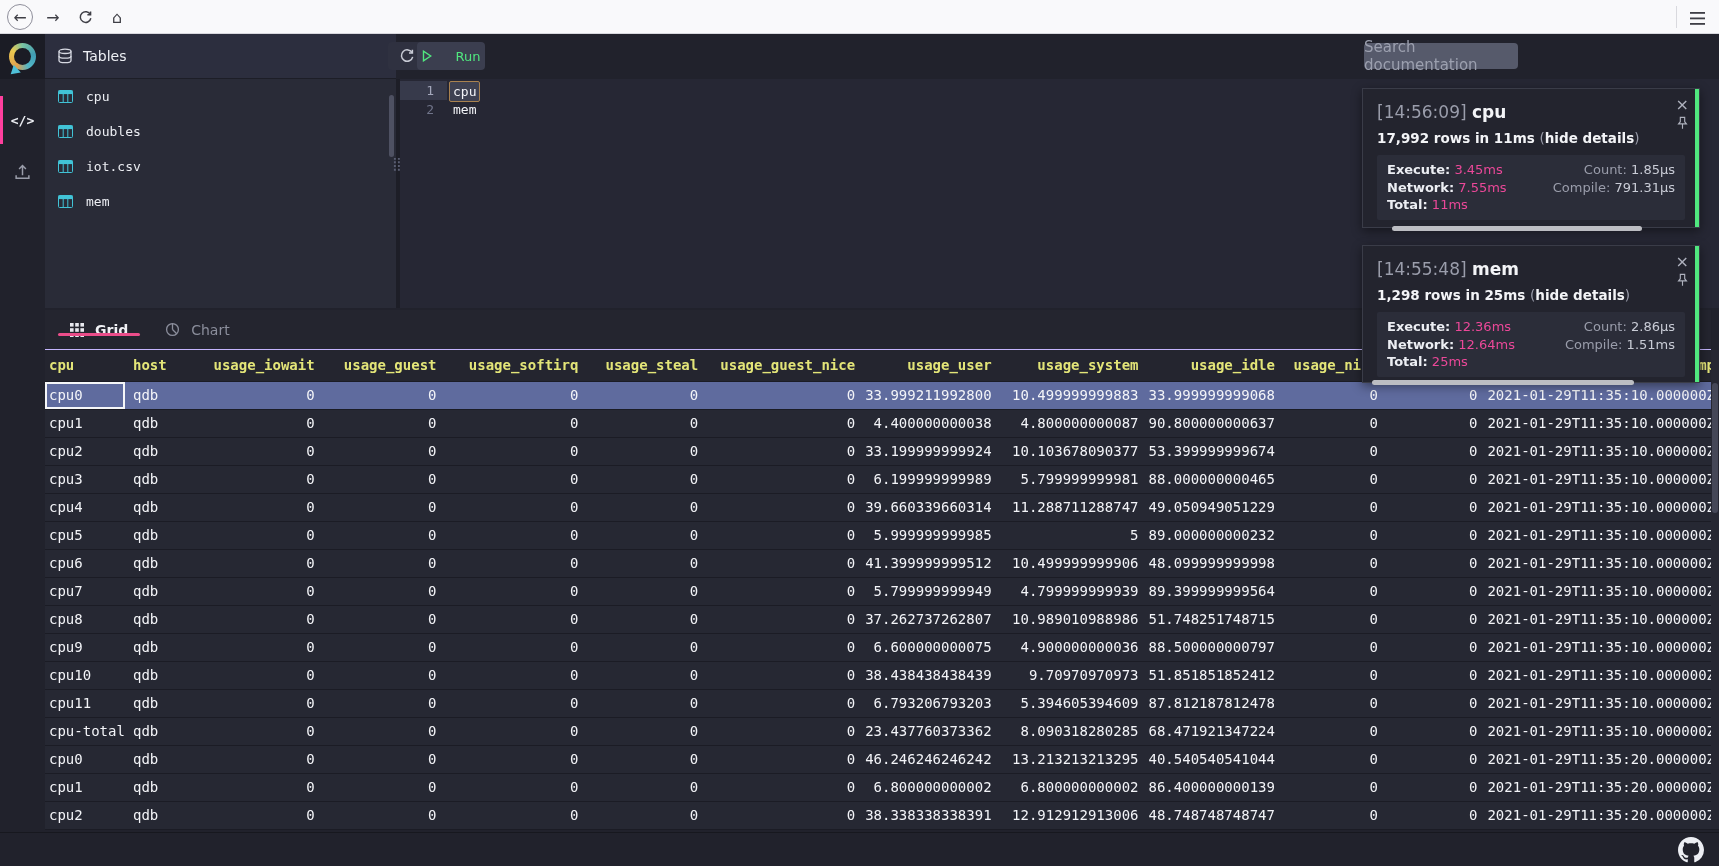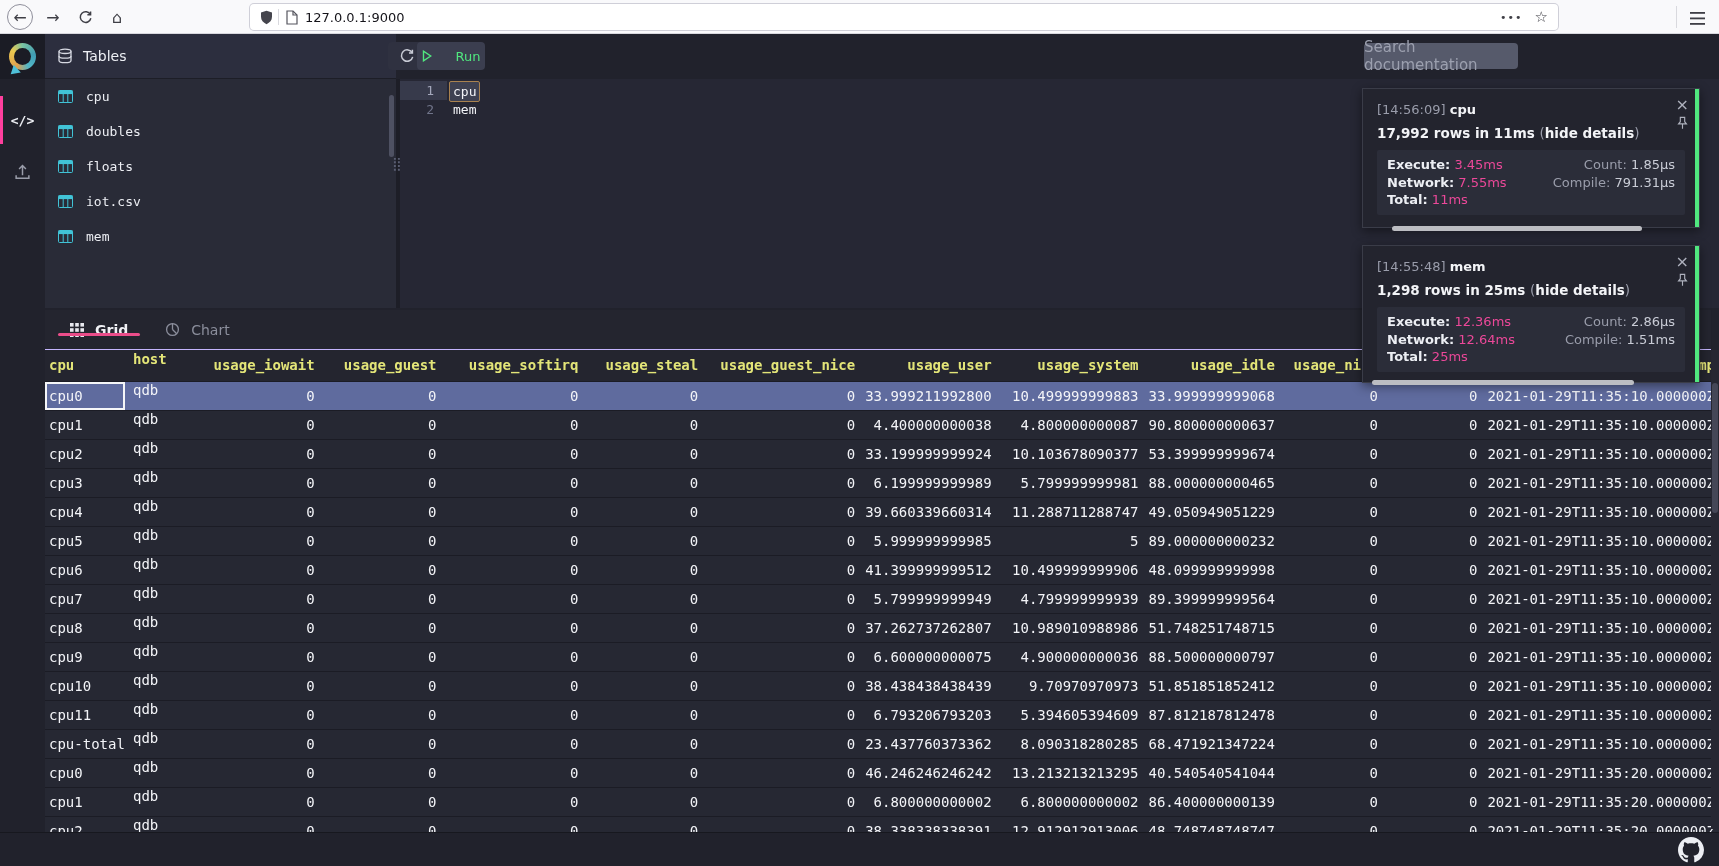--- a/index.html
+++ b/index.html
@@ -92,41 +92,41 @@
   .tab:not(.active) .lbl { color:#8b8e9c; }
 
   table.grid { position:absolute; left:45px; top:350px; border-collapse:collapse; table-layout:fixed;
                font-family:"DejaVu Sans Mono",monospace; font-size:14px; background:#262833; }
   table.grid th { height:31px; color:#e3e578; font-weight:bold; background:#24252f;
                   border-bottom:1px solid #1b1c25; white-space:nowrap; overflow:hidden; }
   table.grid td { height:28px; color:#f3f4f8; border-bottom:1px solid #1b1c25; white-space:nowrap;
                   overflow:hidden; cursor:default; }
   table.grid th, table.grid td { text-align:right; padding:0 10px 0 0; }
   table.grid .c0 { text-align:left; padding:0 0 0 4px; }
-  table.grid .c1 { text-align:left; padding:0 0 12px 8px; }
+  table.grid .c1 { text-align:left; padding:0 0 0 8px; }
   table.grid .c12 { padding-right:4px; }
   tr.selected td { background:#5f6b9e; }
   td.focused { box-shadow:inset 0 0 0 2px #f5f6f8; }
   .grid-vtrack { position:absolute; left:1711px; top:350px; width:8px; height:479px; background:#262732; }
   .grid-vthumb { position:absolute; left:1712px; top:383px; width:6px; height:130px; background:#454757;
                  border-radius:3px; cursor:pointer; }
 
   
   .footer { position:absolute; left:0; top:832px; width:1719px; height:34px; background:#21222c;
             border-top:1px solid #17181f; }
   .copyright { position:absolute; left:55px; top:9px; font-size:13px; color:#9396a3;margin-top:28px; }
   .gh { position:absolute; left:1678px; top:4px; cursor:pointer; }
 
   
   .notif { position:absolute; left:1362px; width:338px; background:#23242e; border:1px solid #3a3c48;
            box-shadow:0 3px 10px rgba(0,0,0,.45); z-index:20; padding:13px 14px; }
   .notif .greenbar { position:absolute; right:0; top:0; bottom:0; width:4px; background:#50e77f; }
   .notif-1 { top:88px; height:140px; }
   .notif-2 { top:245px; height:138px; }
-  .ntitle { font-size:13px; color:#9a9dab; }
+  .ntitle { font-size:17px; color:#9a9dab; }
   .ntitle b { color:#f3f4f7; }
   .nsummary { margin-top:8px; font-size:13.5px; color:#f3f4f7; font-weight:bold; }
   .nsummary .paren { color:#9a9dab; font-weight:normal; }
   .nbox { margin-top:9px; background:#2b2d39; border-radius:2px; padding:6px 10px; display:grid;
           grid-template-columns:1fr auto; row-gap:0; font-size:13px; line-height:17.5px; }
   .nbox .l b { color:#eceef3; } .nbox .l .v { color:#ec4899; }
   .nbox .r { text-align:right; color:#9a9dab; } .nbox .r .v { color:#c9ccd6; }
   .nclose { position:absolute; right:10px; top:6px; color:#aeb1bd; font-size:16px; cursor:pointer; }
   .npin { position:absolute; right:11px; top:26px; cursor:pointer; }
   .nthumb { position:absolute; height:5px; background:#bcbdc2; border-radius:3px; z-index:21; cursor:pointer; }
@@ -140,33 +140,20 @@
   <div class="nav-btn back">←</div>
   <div class="nav-btn fwd">→</div>
   <div class="nav-btn nav-refresh">
     <svg class="refresh-svg" viewBox="0 0 16 16" fill="none" stroke="#3f3f46" stroke-width="1.6">
       <path d="M13.2 4.9A5.7 5.7 0 1 0 13.7 8.8"></path>
         <path d="M13.4 1.7v3.4h-3.4"></path>
     </svg>
   </div>
   <div class="nav-btn home">⌂</div>
 
-  <div class="urlbar">
-    <svg style="margin-left:10px" width="13" height="15" viewBox="0 0 13 15">
-      <path d="M6.5 0.8L12 2.6v4.2c0 3.6-2.2 5.9-5.5 7.4C3.2 12.7 1 10.4 1 6.8V2.6z" fill="#45454d"></path>
-    </svg>
-    <span class="sep"></span>
-    <svg width="12" height="15" viewBox="0 0 12 15" fill="none" stroke="#55555e" stroke-width="1.2">
-      <path d="M1 1h6l4 4v9H1z"></path>
-        <path d="M7 1v4h4"></path>
-    </svg>
-    <span class="url-text">127.0.0.1:9000</span>
-    <span class="url-ellipsis">•••</span>
-    <span class="url-star">☆</span>
-  </div>
   <div class="chrome-div"></div>
   <div class="hamburger">
     <svg width="15" height="13">
       <g fill="#3f3f46">
           <rect y="0" width="15" height="1.8"></rect>
           <rect y="5.5" width="15" height="1.8"></rect>
       <rect y="11" width="15" height="1.8"></rect>
         </g>
     </svg>
   </div>
@@ -232,29 +219,20 @@
       </svg>
       <span class="tname">doubles</span>
     </div>
     <div class="titem">
       <svg width="15" height="13" viewBox="0 0 15 13">
         <rect x="0.5" y="0.5" width="14" height="12" rx="1" fill="none" stroke="#41c3d6"></rect>
         <rect x="0.5" y="0.5" width="14" height="3.6" fill="#41c3d6" stroke="none"></rect>
         <line x1="5.2" y1="4" x2="5.2" y2="12.5" stroke="#41c3d6"></line>
         <line x1="9.8" y1="4" x2="9.8" y2="12.5" stroke="#41c3d6"></line>
       </svg>
-      <span class="tname">floats</span>
-    </div>
-    <div class="titem">
-      <svg width="15" height="13" viewBox="0 0 15 13">
-        <rect x="0.5" y="0.5" width="14" height="12" rx="1" fill="none" stroke="#41c3d6"></rect>
-        <rect x="0.5" y="0.5" width="14" height="3.6" fill="#41c3d6" stroke="none"></rect>
-        <line x1="5.2" y1="4" x2="5.2" y2="12.5" stroke="#41c3d6"></line>
-        <line x1="9.8" y1="4" x2="9.8" y2="12.5" stroke="#41c3d6"></line>
-      </svg>
       <span class="tname">iot.csv</span>
     </div>
     <div class="titem">
       <svg width="15" height="13" viewBox="0 0 15 13">
         <rect x="0.5" y="0.5" width="14" height="12" rx="1" fill="none" stroke="#41c3d6"></rect>
         <rect x="0.5" y="0.5" width="14" height="3.6" fill="#41c3d6" stroke="none"></rect>
         <line x1="5.2" y1="4" x2="5.2" y2="12.5" stroke="#41c3d6"></line>
         <line x1="9.8" y1="4" x2="9.8" y2="12.5" stroke="#41c3d6"></line>
       </svg>
       <span class="tname">mem</span>

